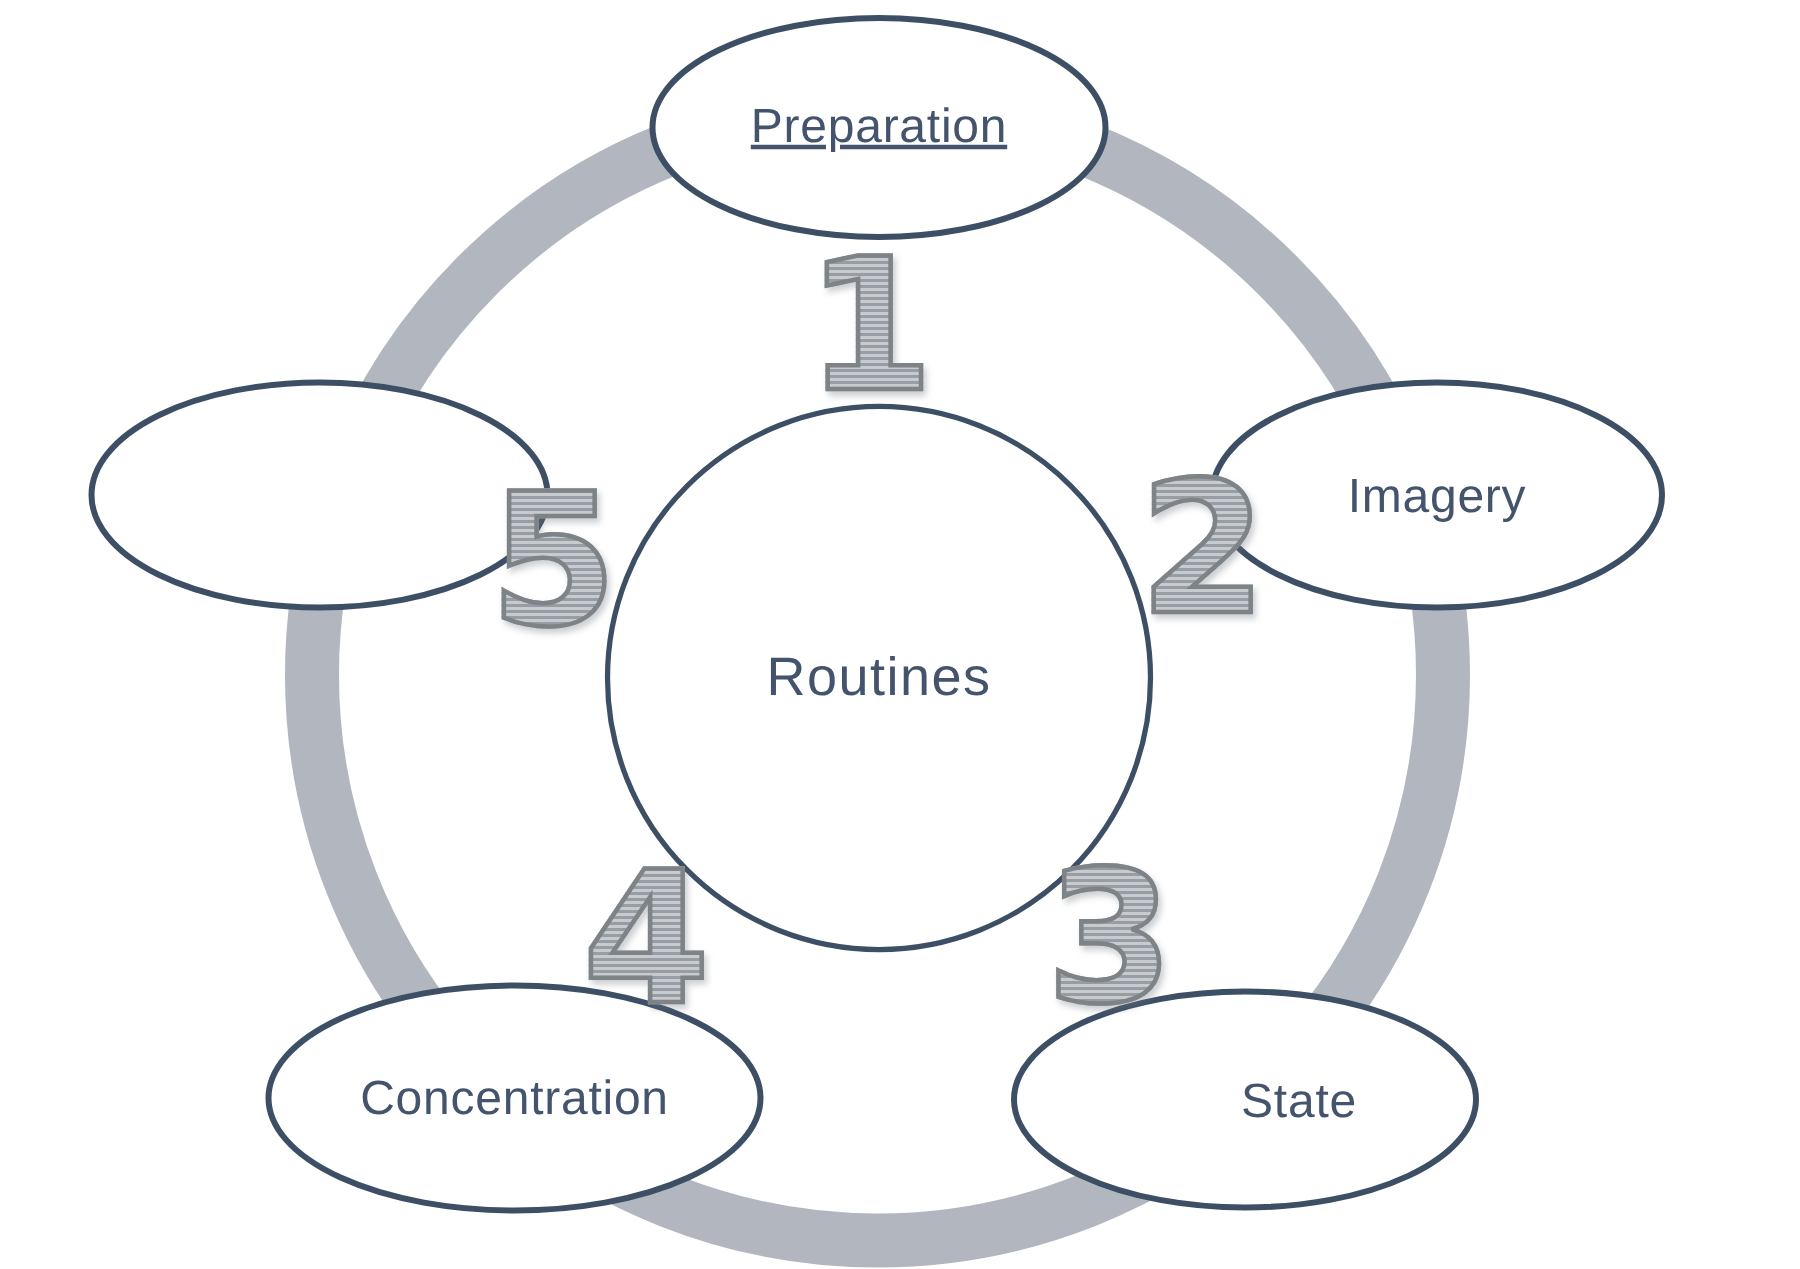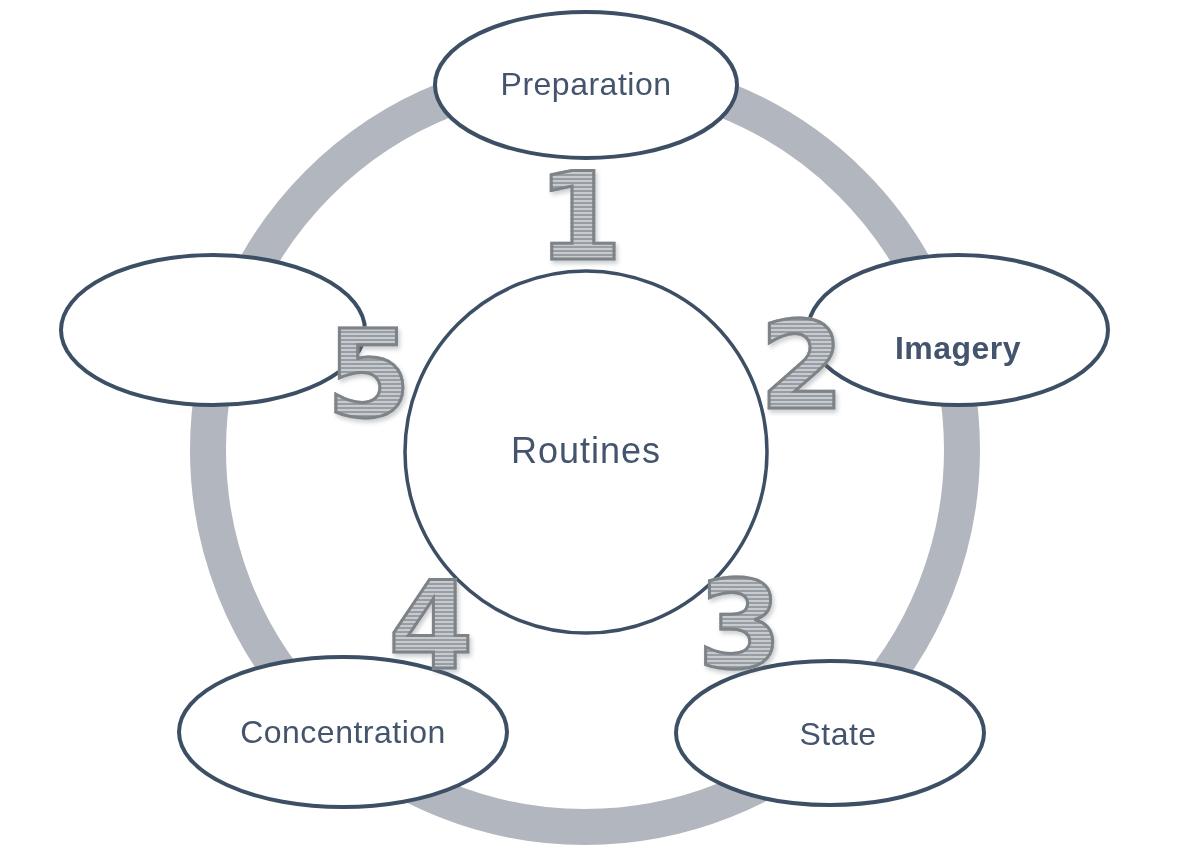--- a/index.html
+++ b/index.html
@@ -89,18 +89,18 @@
     <ellipse class="node-shape" cx="213" cy="330" rx="152" ry="75"></ellipse>
   </svg>
 
   <div class="num" style="left:580px; top:217px;">1</div>
   <div class="num" style="left:802px; top:366px;">2</div>
   <div class="num" style="left:740px; top:625px;">3</div>
   <div class="num" style="left:431px; top:626px;">4</div>
   <div class="num" style="left:369px; top:374px;">5</div>
 
   <div class="label label--center" style="left:586px; top:451px;">Routines</div>
-  <div class="label" style="left:586px; top:84px;">Preparation</div>
-  <div class="label" style="left:958px; top:348px;font-weight:bold;">Imagery</div>
-  <div class="label" style="left:838px; top:734px;">State</div>
+  <div class="label" style="left:586px; top:84px;text-decoration:underline;">Preparation</div>
+  <div class="label" style="left:958px; top:331px;">Imagery</div>
+  <div class="label" style="left:866px; top:734px;">State</div>
   <div class="label" style="left:343px; top:732px;">Concentration</div>
 
 </div>
 
 </body></html>

